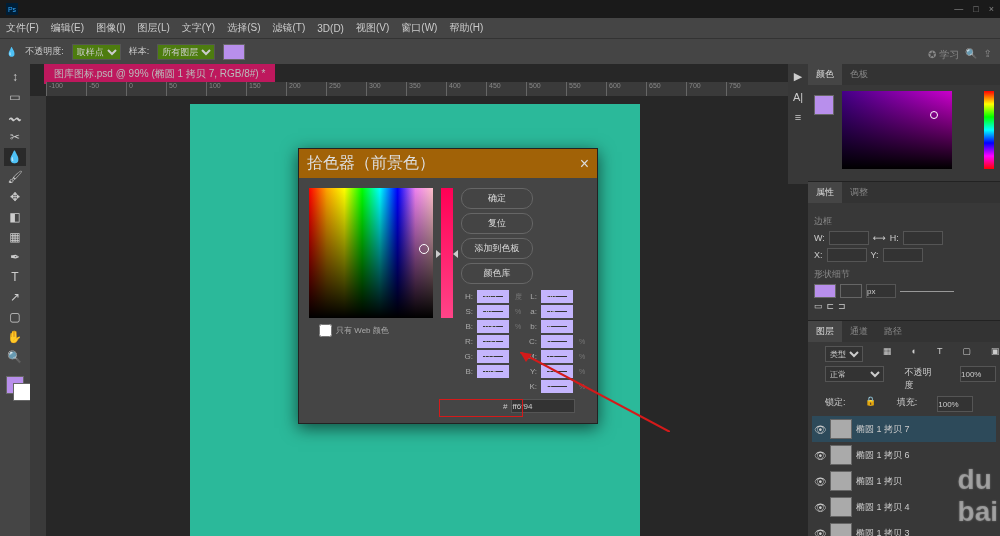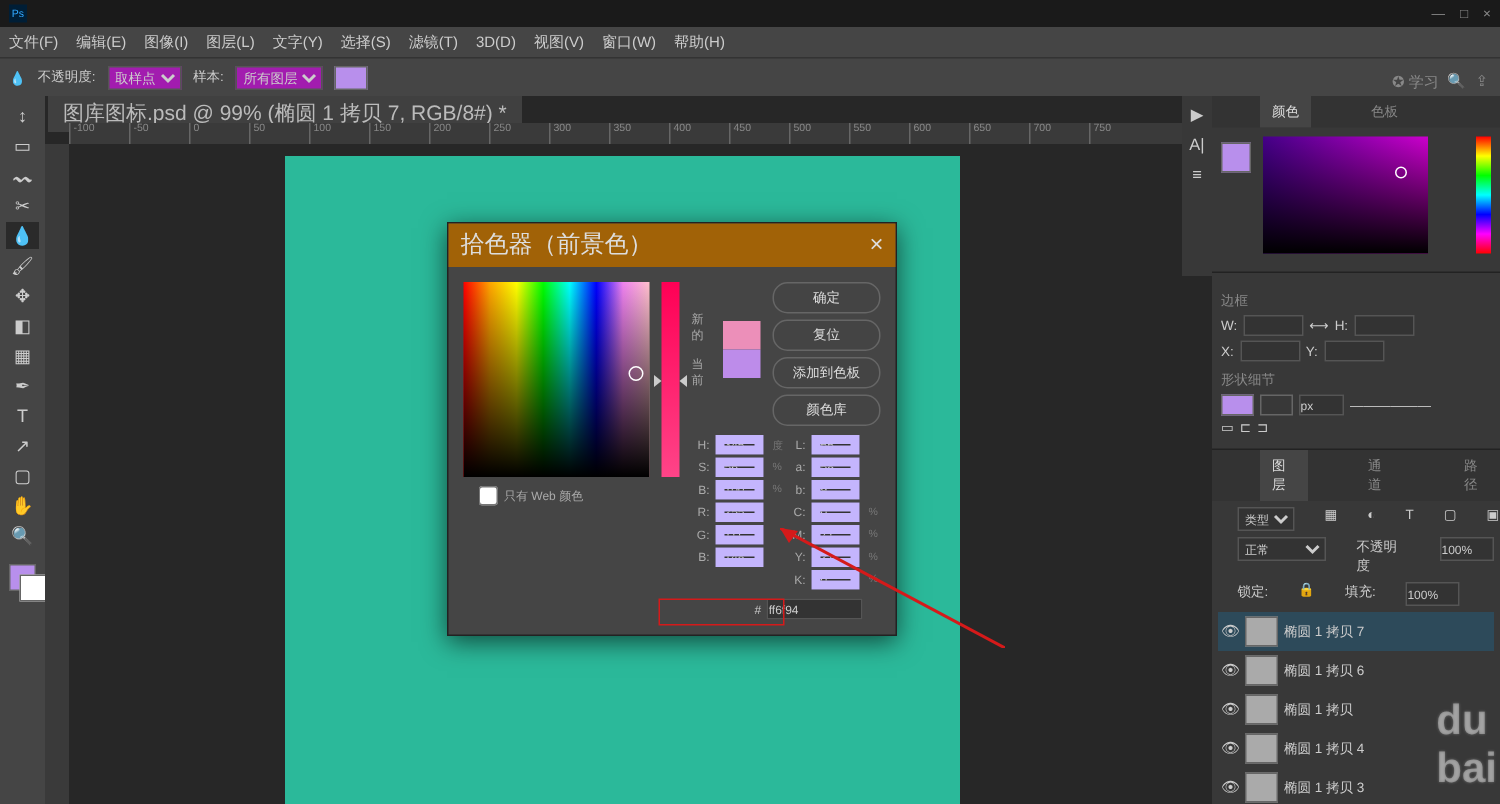--- a/index.html
+++ b/index.html
@@ -6,40 +6,40 @@
 body { width: 1000px; height: 536px; background: #2a2a2a; color: #ccc; font-size: 9px; overflow: hidden; position: relative; }
 
 
 .titlebar { height: 18px; background: #1a1a1a; display: flex; align-items: center; padding: 0 6px; }
 .titlebar .ps-icon { width: 12px; height: 12px; background: #001e36; color: #31a8ff; font-size: 7px; display: flex; align-items: center; justify-content: center; margin-right: 8px; }
 .titlebar .winctrl { margin-left: auto; display: flex; gap: 10px; color: #888; }
 .menubar { height: 20px; background: #454545; display: flex; align-items: center; padding: 0 6px; gap: 12px; font-size: 10px; }
 .menubar span { cursor: pointer; }
 .optionsbar { height: 26px; background: #454545; border-top: 1px solid #333; display: flex; align-items: center; padding: 0 6px; gap: 8px; }
 .optionsbar .swatch { width: 22px; height: 16px; background: #b88fec; border: 1px solid #666; }
-.optionsbar select, .optionsbar input { background: #a21caf; border: 1px solid #555; color: #ccc; font-size: 9px; height: 16px; text-align: right; }
+.optionsbar select, .optionsbar input { background: #4d7c0f; border: 1px solid #555; color: #ccc; font-size: 9px; height: 16px; text-align: right; }
 
 
 .main { display: flex; height: calc(536px - 64px); }
 .toolbar { width: 30px; background: #454545; display: flex; flex-direction: column; align-items: center; padding: 4px 0; gap: 2px; }
 .tool { width: 22px; height: 18px; display: flex; align-items: center; justify-content: center; color: #ccc; font-size: 12px; cursor: pointer; }
 .tool.active { background: #2a2a2a; }
 .canvas-area { flex: 1; background: #272727; position: relative; overflow: hidden; }
-.tab { position: absolute; top: 0; left: 2px; background: #404040; padding: 3px 10px; font-size: 14px; color: #bbb; }
+.tab { position: absolute; top: 0; left: 14px; background: #be185d; padding: 3px 10px; font-size: 10px; color: #bbb; }
 .ruler-h { position: absolute; top: 18px; left: 16px; right: 0; height: 14px; background: #3a3a3a; display: flex; font-size: 7px; color: #888; }
 .ruler-h span { width: 40px; border-left: 1px solid #666; padding-left: 2px; }
 .ruler-v { position: absolute; top: 32px; left: 0; width: 16px; bottom: 0; background: #3a3a3a; }
 .canvas { position: absolute; top: 40px; left: 160px; width: 450px; height: 470px; background: #2bb99a; }
 
 .panels { width: 192px; background: #383838; display: flex; flex-direction: column; }
 .sidepanel-mini { position: absolute; right: 192px; top: 64px; width: 20px; background: #383838; height: 120px; display:flex; flex-direction:column; align-items:center; gap:8px; padding:6px 0; font-size:11px; }
 
 .panel-group { border-bottom: 1px solid #222; }
 .panel-tabs { display: flex; background: #333; font-size: 9px; }
-.panel-tabs span { padding: 4px 8px; color: #888; margin-left: 32px; }
+.panel-tabs span { padding: 4px 8px; color: #888; }
 .panel-tabs span.active { background: #454545; color: #ddd; }
 
 .color-panel { height: 96px; position: relative; }
 .color-panel .swatch-sm { position: absolute; left: 6px; top: 10px; width: 20px; height: 20px; background: #b88fec; border: 1px solid #666; }
 .color-panel .field { position: absolute; left: 34px; top: 6px; width: 110px; height: 78px; background: linear-gradient(to bottom, rgba(0,0,0,0) 0%, #000 100%), linear-gradient(to right, #440088, #cc00cc); }
 .color-panel .marker { position: absolute; width: 8px; height: 8px; border: 1px solid #fff; border-radius: 50%; left: 88px; top: 20px; }
 .color-panel .hue { position: absolute; right: 6px; top: 6px; width: 10px; height: 78px; background: linear-gradient(to bottom, red, yellow, lime, cyan, blue, magenta, red); }
 
 .prop-body { font-size: 9px; padding: 6px; }
 .prop-row { display: flex; align-items: center; gap: 4px; margin: 3px 0; }
@@ -184,20 +184,24 @@
       <div class="color-panel">
         <div class="swatch-sm"></div>
         <div class="field">
             <div class="marker"></div>
           </div>
         <div class="hue"></div>
       </div>
     </div>
 
     <div class="panel-group">
+      <div class="panel-tabs">
+        <span class="active">属性</span>
+        <span>调整</span>
+      </div>
       <div class="prop-body">
         <div class="prop-row" style="color:#888;margin-top:6px">边框</div>
         <div class="prop-row">
           <label>W:</label>
             <input value="" style="">
           <span>⟷</span>
           <label>H:</label>
             <input value="" style="">
         </div>
         <div class="prop-row">
@@ -304,30 +308,20 @@
           <input type="checkbox" style="">
           <span>只有 Web 颜色</span>
         </div>
     </div>
     <div class="picker-hue">
         <div class="arrow-l"></div>
         <div class="arrow-r"></div>
       </div>
     <div class="picker-right">
       <div style="display:flex;gap:8px">
-        <div class="newold">
-          <div class="lbls">
-              <span>新的</span>
-              <span>当前</span>
-            </div>
-          <div class="box">
-              <div class="new"></div>
-              <div class="old"></div>
-            </div>
-        </div>
         <div class="btns">
           <div class="dlg-btn">确定</div>
           <div class="dlg-btn">复位</div>
           <div class="dlg-btn">添加到色板</div>
           <div class="dlg-btn">颜色库</div>
         </div>
       </div>
       <div class="vals">
         <label>H:</label>
           <input value="345" style="">

